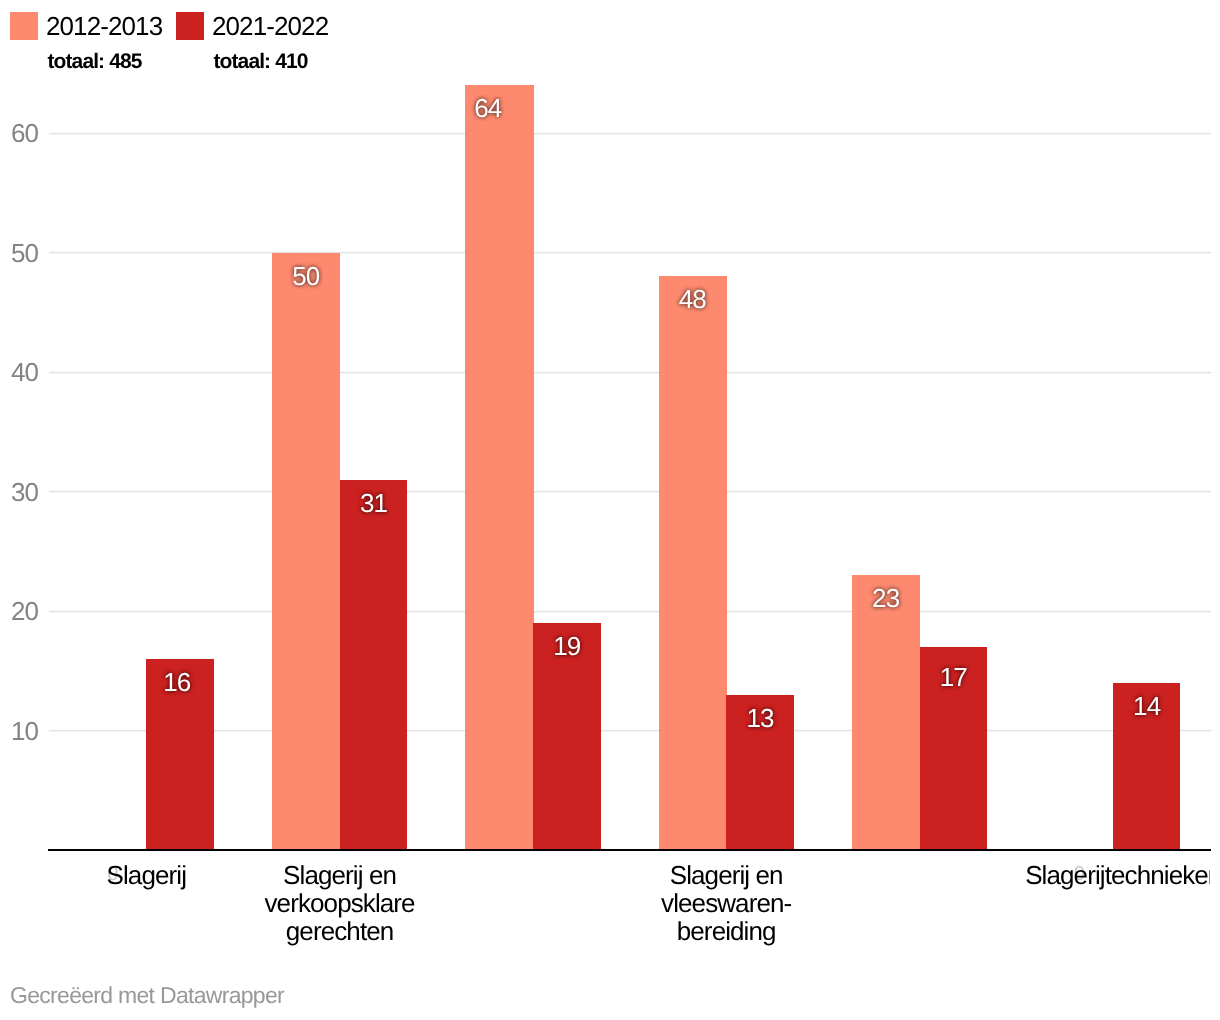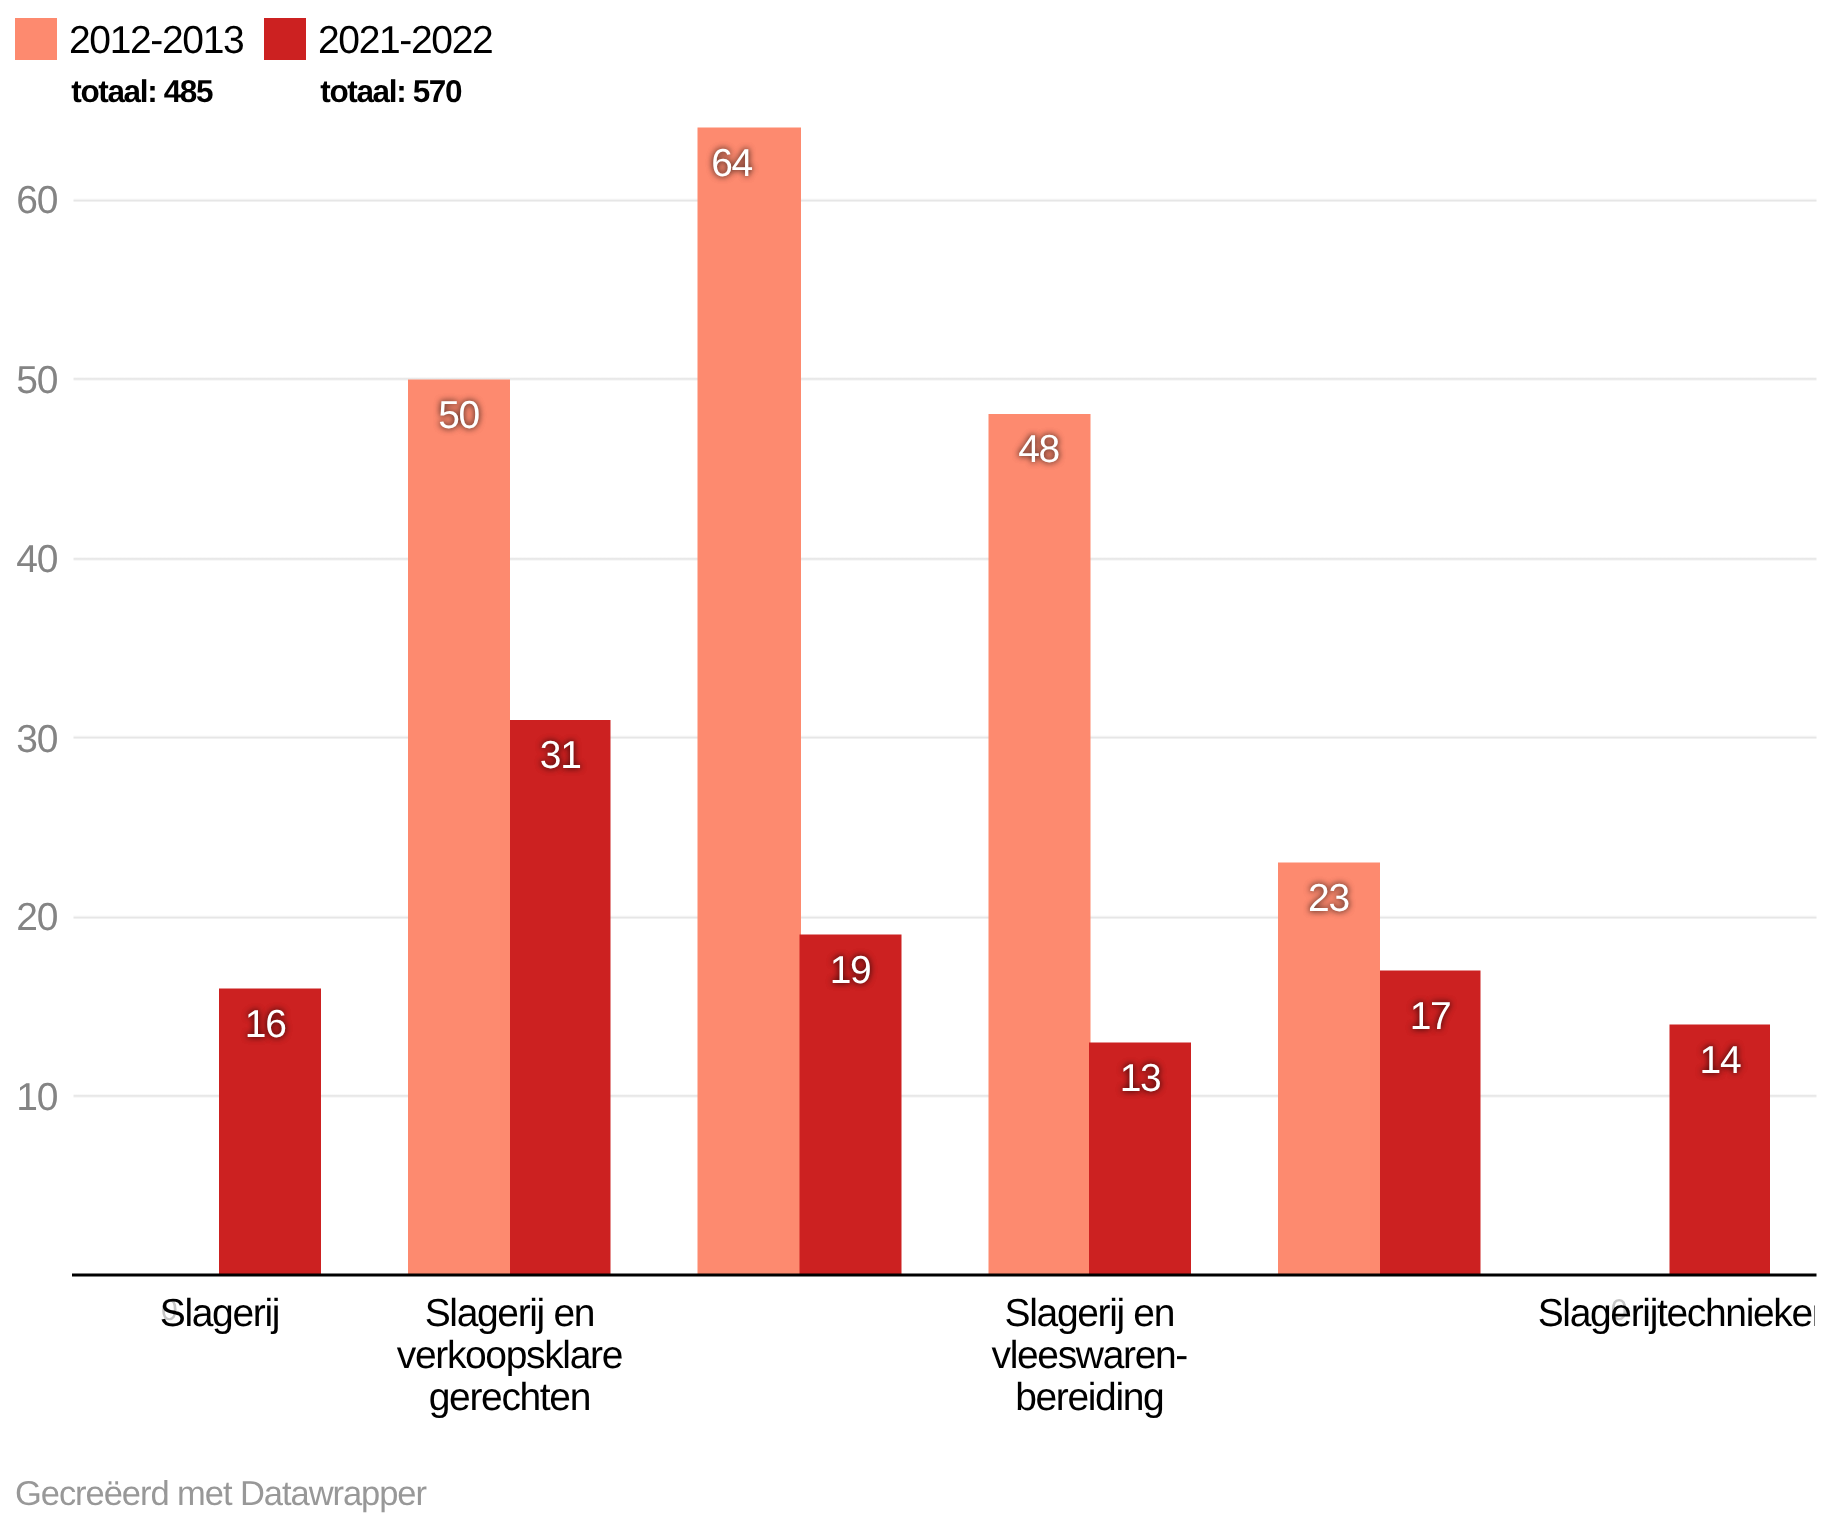--- a/index.html
+++ b/index.html
@@ -49,21 +49,21 @@
 <div id="chart">
   <div class="legend">
     <div class="legend-item item-0">
       <span class="legend-swatch" style="background-color:#fd8a6f"></span>
       <span class="legend-label">2012-2013</span>
       <span class="legend-total">totaal: 485</span>
     </div>
     <div class="legend-item item-1">
       <span class="legend-swatch" style="background-color:#cc2121"></span>
       <span class="legend-label">2021-2022</span>
-      <span class="legend-total">totaal: 570</span>
+      <span class="legend-total">totaal: 410</span>
     </div>
   </div>
   <div class="grid-layer">
     <div class="gridline" style="top:729.0px"></div>
     <div class="ytick" style="top:715.5px">10</div>
     <div class="gridline" style="top:609.5px"></div>
     <div class="ytick" style="top:596.0px">20</div>
     <div class="gridline" style="top:490.0px"></div>
     <div class="ytick" style="top:476.5px">30</div>
     <div class="gridline" style="top:370.5px"></div>

